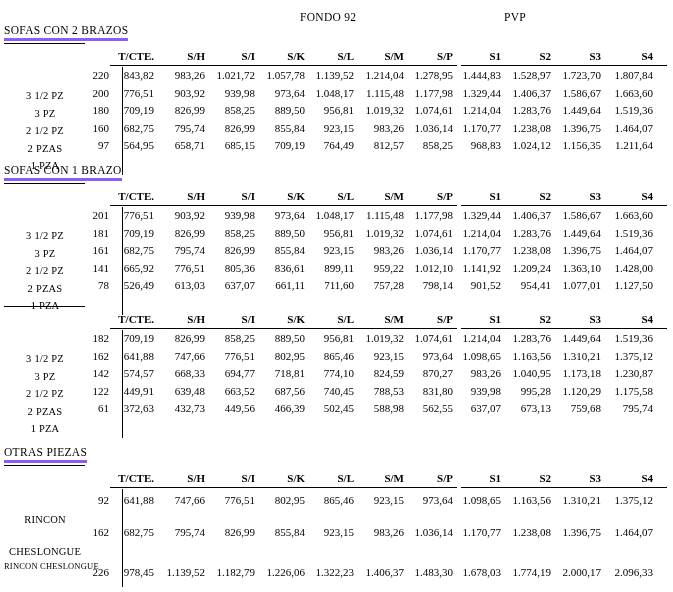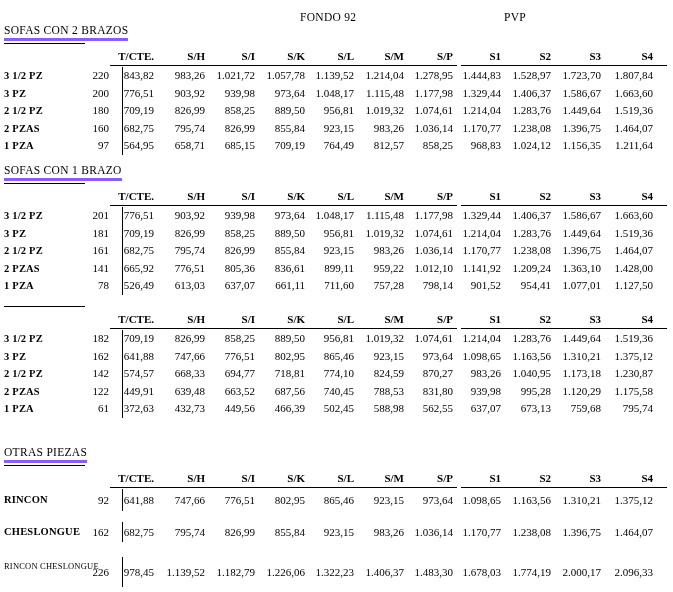--- a/index.html
+++ b/index.html
@@ -50,22 +50,23 @@
   .hdr-rule-pvp   { left:457px; width:206px; }
 
   .rows { margin-top:3px; }
   .data-row { font-size:11px; }
   .r-std { height:17.5px; line-height:17.5px; }
   .r-o1  { height:22px;   line-height:22px; }
   .r-o2  { height:20px;   line-height:20px; margin-top:11px; }
   .r-o3  { height:30px;   line-height:30px; margin-top:15px; }
 
   .row-label {
-    text-align:left; font-weight:bold; font-size:10.5px;
+    text-align:center; font-weight:normal; font-size:10.5px;
     letter-spacing:.2px;
+    margin-top:20px;
   }
   .stacked-label {
     font-size:8.5px; line-height:9.5px;
     text-align:right; padding:5px 2px 0 0;
     white-space:pre-line; letter-spacing:.2px;
   }
   .fondo-cell { text-align:right; padding-right:3px; }
   .cell { text-align:right; }
   .bar-cell { border-left:1px solid #000;margin-left:10px; }
 </style>

